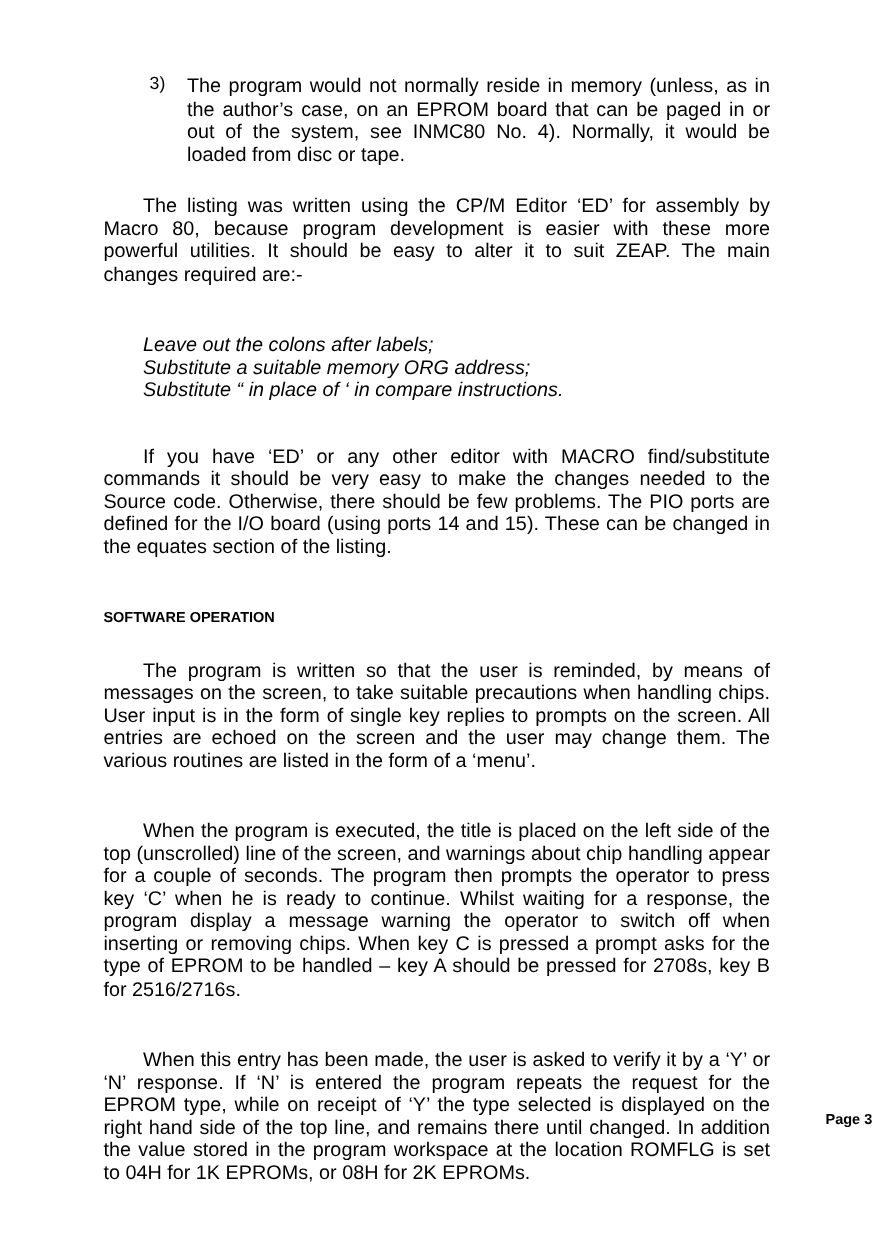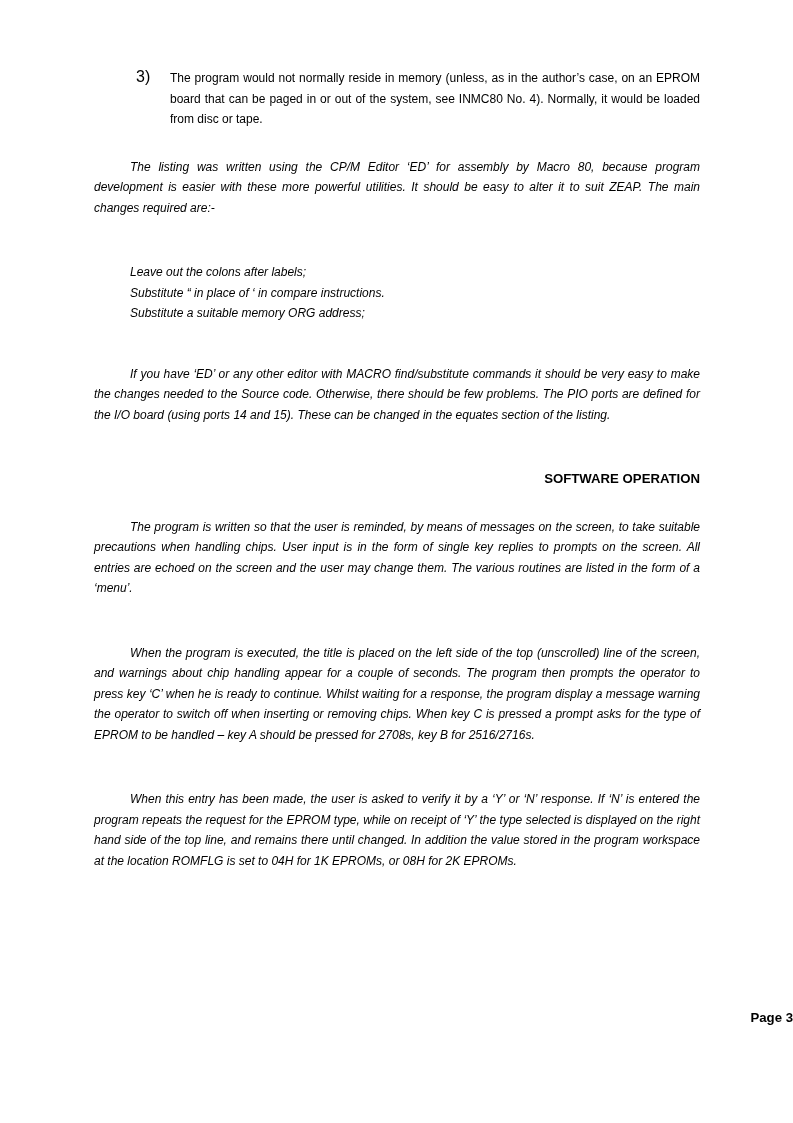--- a/index.html
+++ b/index.html
@@ -20,52 +20,51 @@
     overflow: hidden;
   }
   .content {
     position: absolute;
     left: 94px;
     top: 68px;
     width: 606px;
   }
   p {
     margin: 0;
-    font-size: 12px;
+    font-size: 18px;
     line-height: 20.5px;
     text-align: justify;
   }
   .numbered {
     position: relative;
     padding-left: 76px;
     text-align: justify;
   }
   .numbered .marker {
     position: absolute;
     left: 76px;
     top: 0;
     width: 34px;
     margin-left: -34px;
   }
   .indent-first {
     text-indent: 36px;
-    font-style: italic;
   }
   .gap-md { height: 27px; }
   .gap-lg { height: 40px; }
   .gap-xl { height: 44px; }
   .block-indent {
     padding-left: 36px;
     font-style: italic;
   }
   .block-indent p {
     text-align: left;
   }
   .heading {
-    text-align: right;
+    text-align: left;
     font-weight: bold;
     font-size: 13.2px;
     line-height: 20.5px;
   }
   .footer {
     position: absolute;
     left: 0;
     top: 1010px;
     width: 793px;
     text-align: right;
@@ -85,22 +84,22 @@
     </div>
 
     <div class="gap-md"></div>
 
     <p class="indent-first">The listing was written using the CP/M Editor ‘ED’ for assembly by Macro 80, because program development is easier with these more powerful utilities. It should be easy to alter it to suit ZEAP. The main changes required are:-</p>
 
     <div class="gap-xl"></div>
 
     <div class="block-indent">
       <p>Leave out the colons after labels;</p>
+      <p>Substitute a suitable memory ORG address;</p>
       <p>Substitute “ in place of ‘ in compare instructions.</p>
-      <p>Substitute a suitable memory ORG address;</p>
     </div>
 
     <div class="gap-lg"></div>
 
     <p class="indent-first">If you have ‘ED’ or any other editor with MACRO find/substitute commands it should be very easy to make the changes needed to the Source code. Otherwise, there should  be few problems. The PIO ports are defined for the I/O board (using ports 14 and 15). These can be changed in the equates section of the listing.</p>
 
     <div class="gap-xl"></div>
 
     <div class="heading">SOFTWARE OPERATION</div>
 

